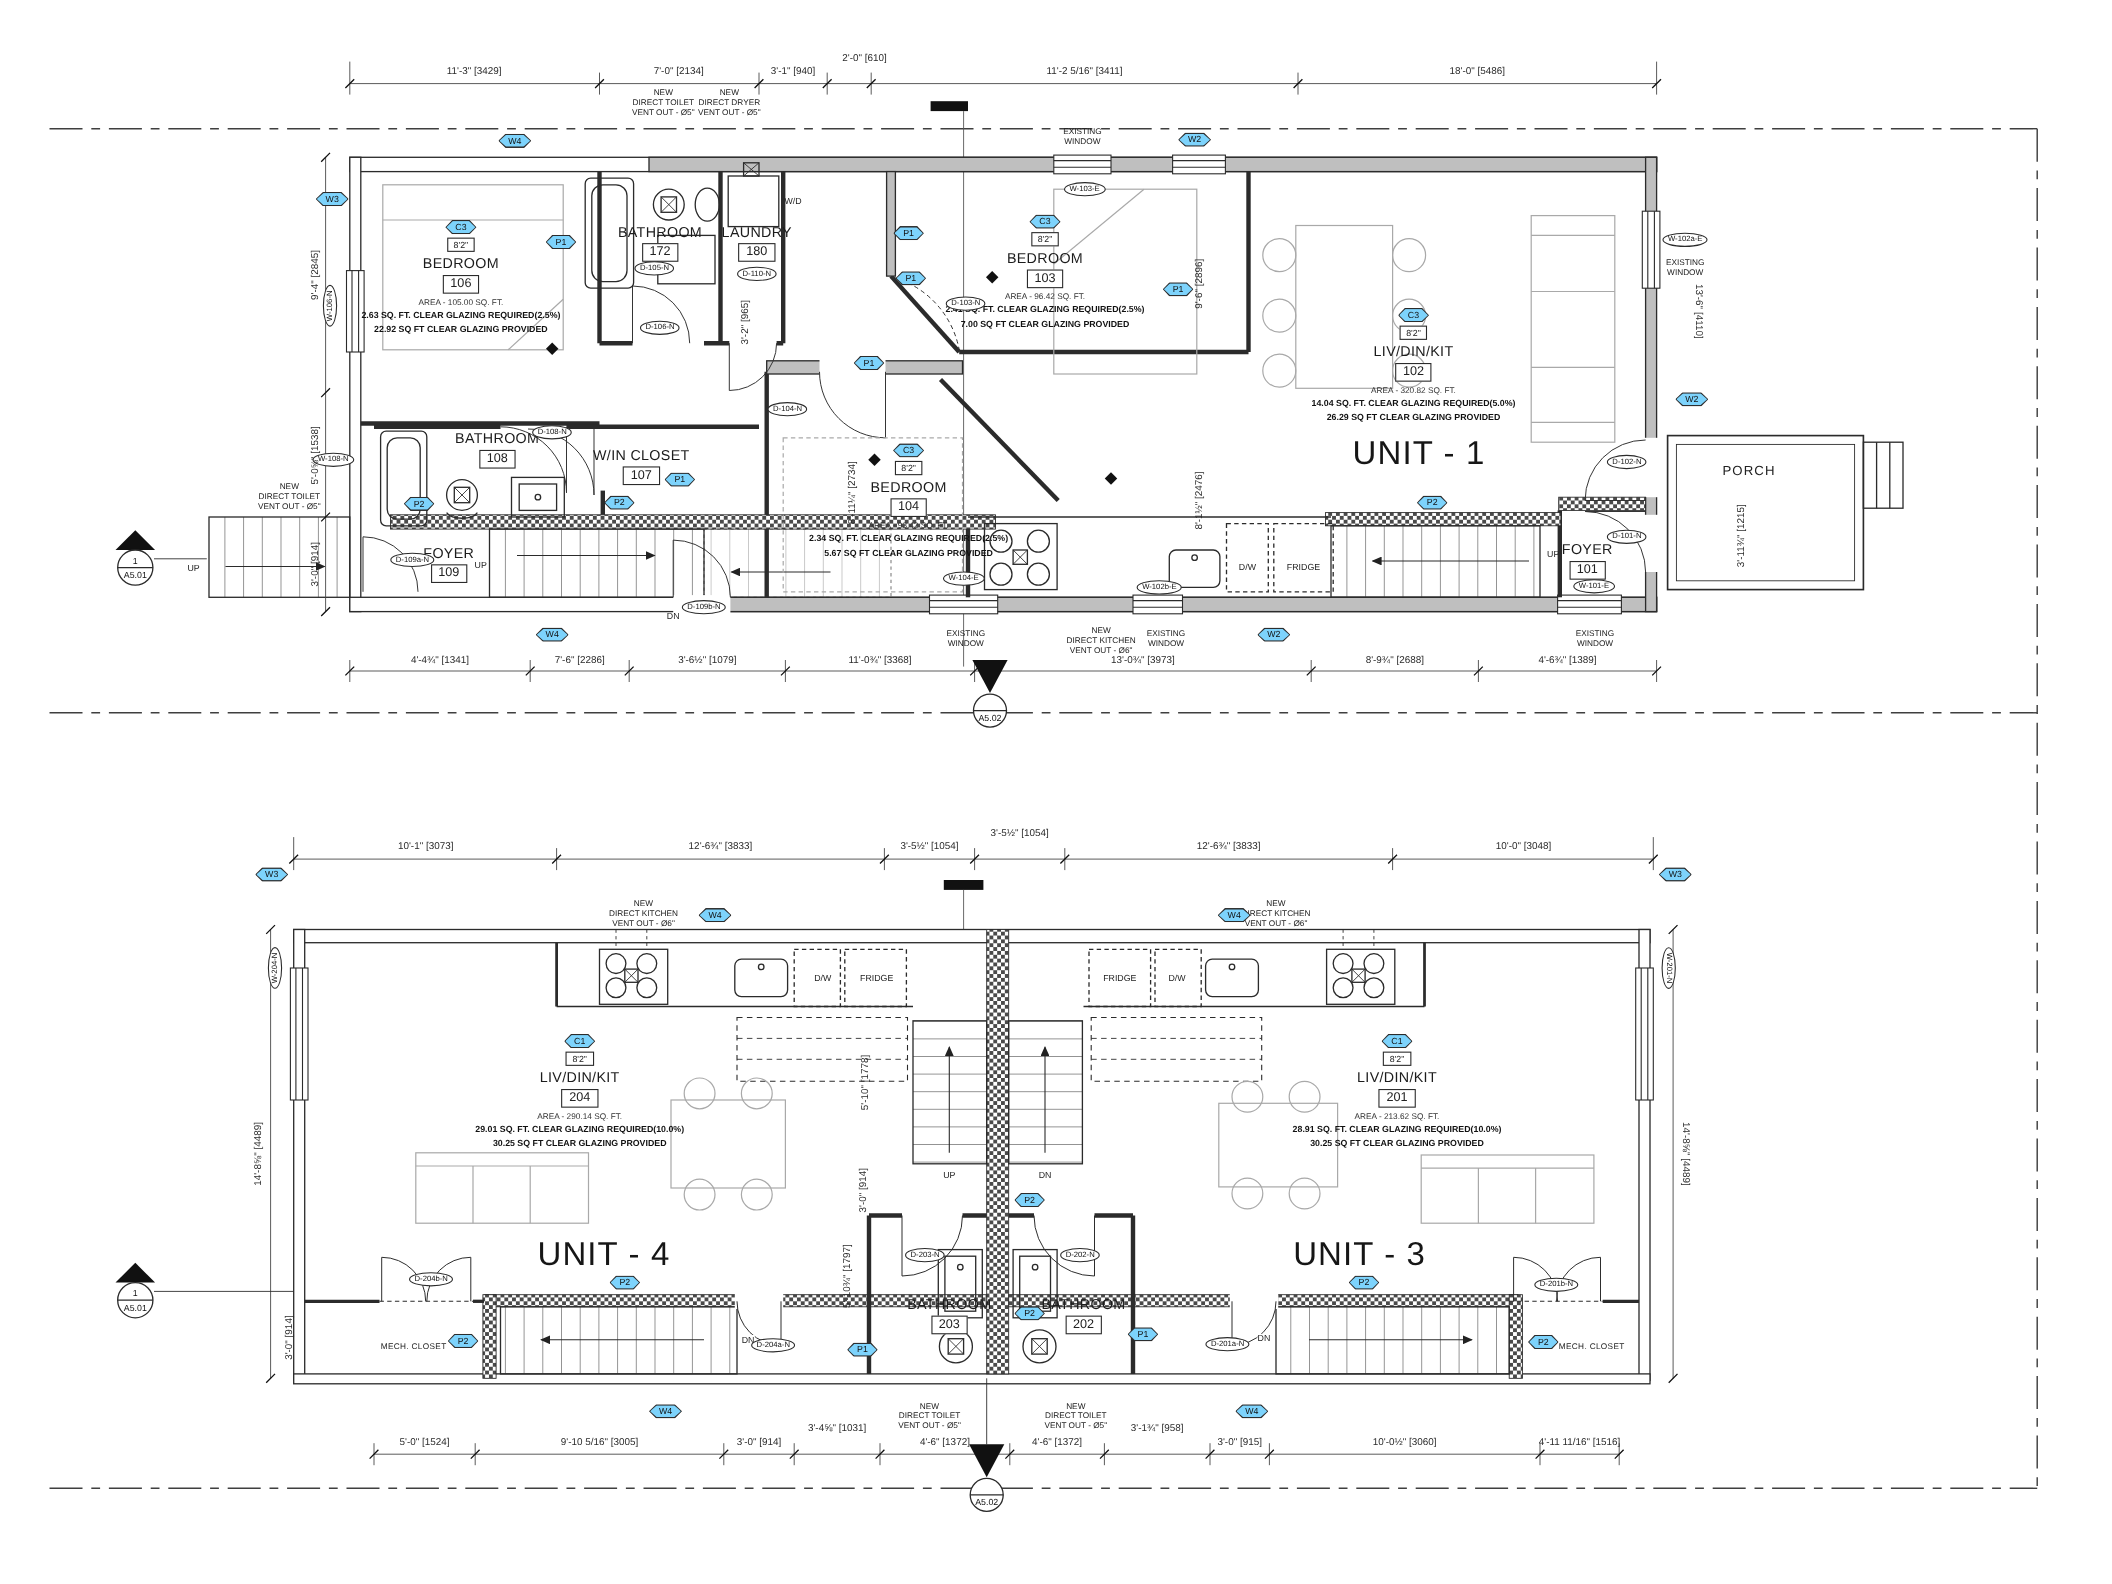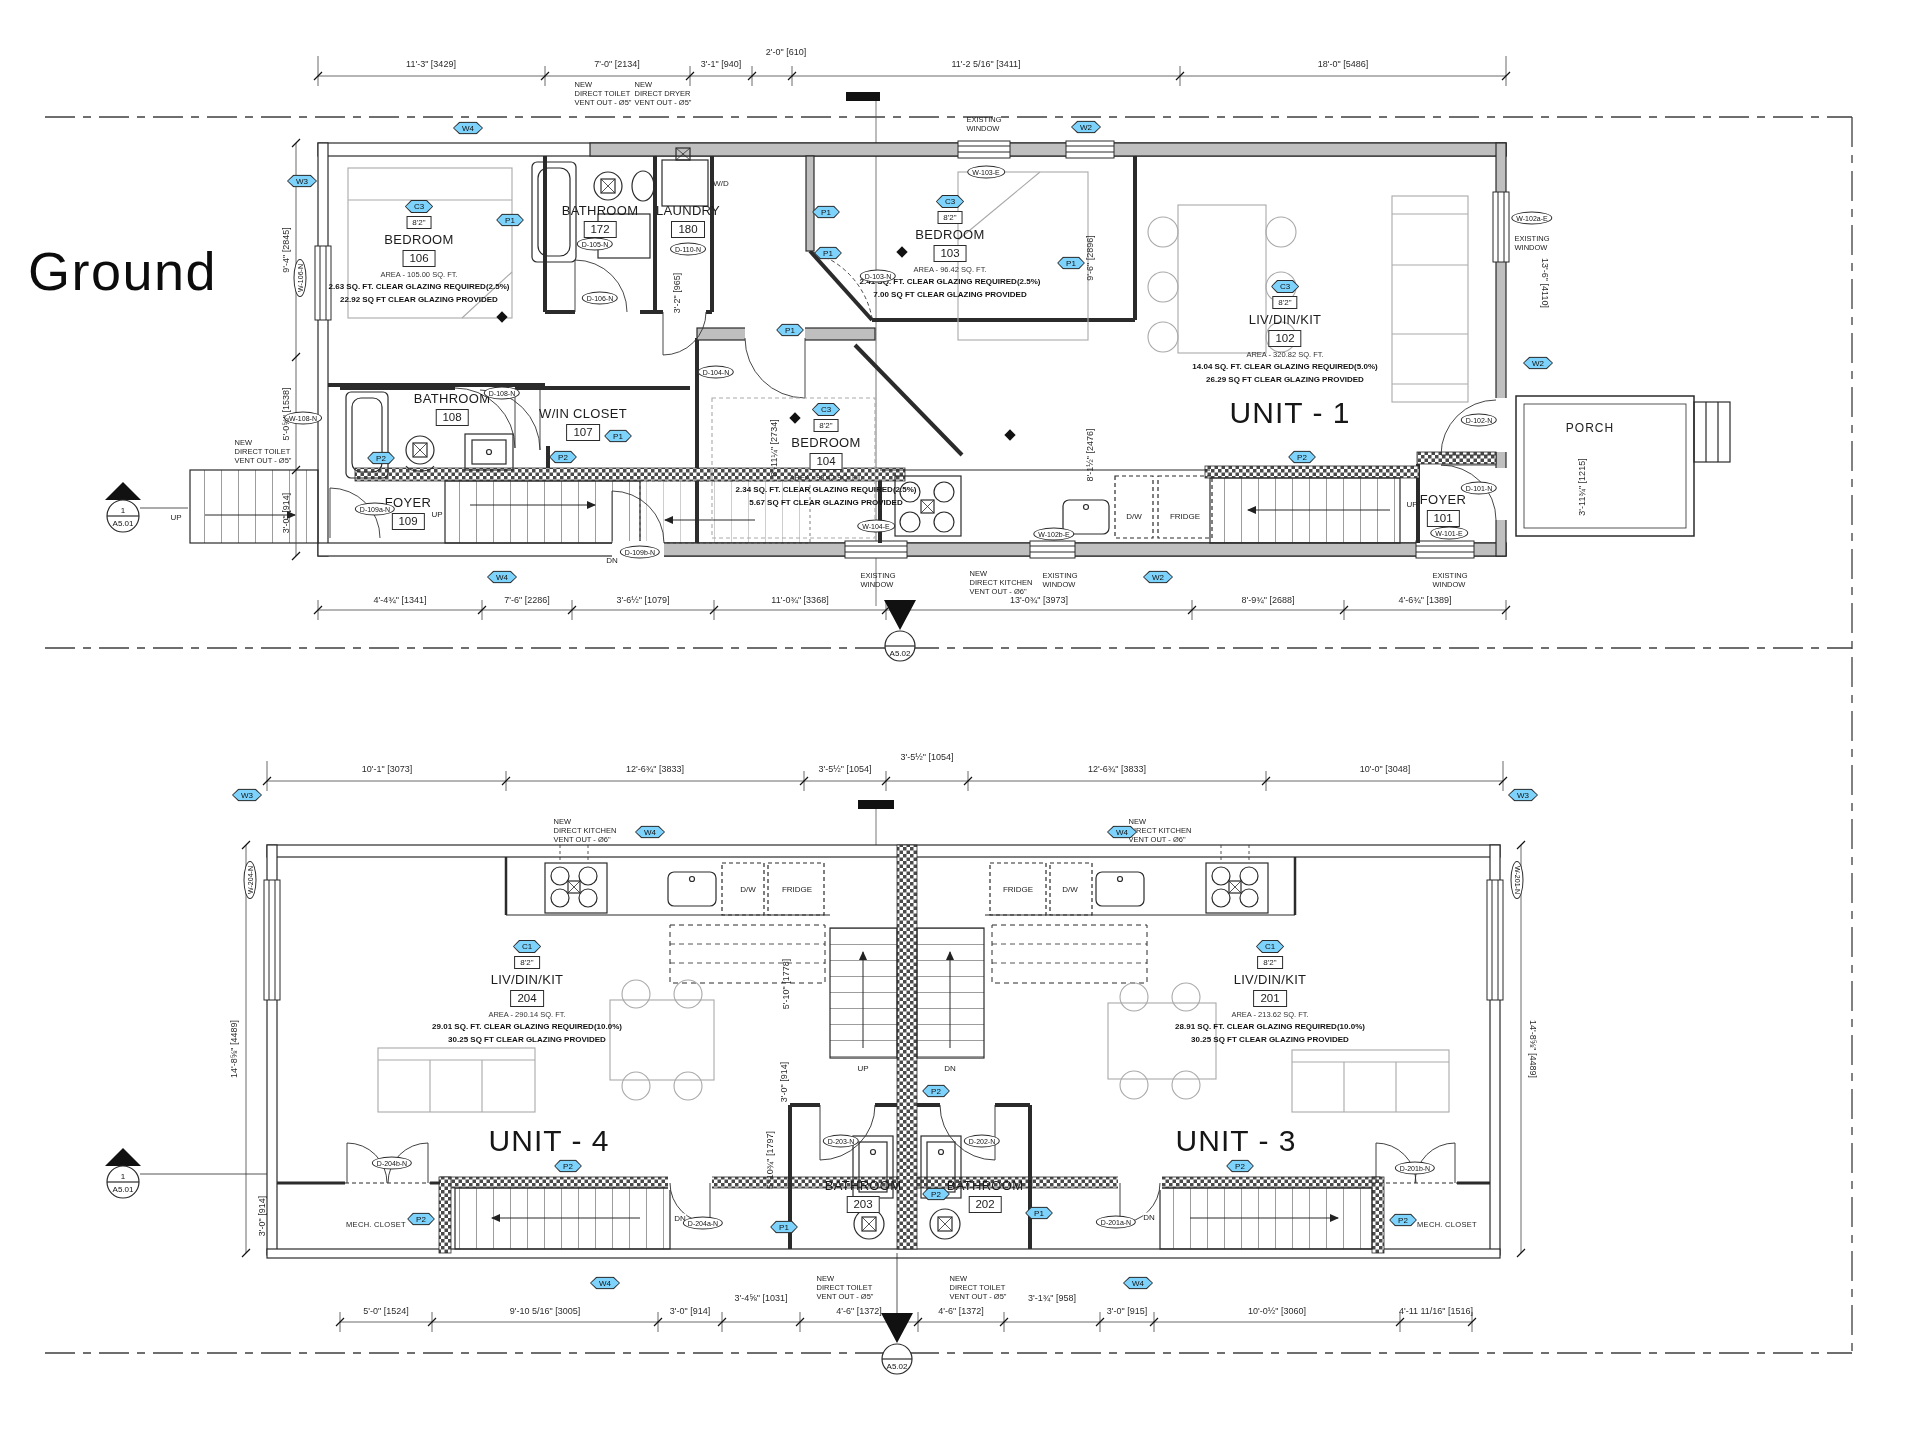--- a/index.html
+++ b/index.html
@@ -16,21 +16,21 @@
   .glaz{font-size:8px;font-weight:700;color:#111;line-height:9.5px;white-space:nowrap}
   .hex{display:inline-block;background:#2b2b2b;clip-path:polygon(22% 0,78% 0,100% 50%,78% 100%,22% 100%,0 50%);padding:1px}
   .hex i{display:block;font-style:normal;background:#7dd3fc;
          clip-path:polygon(22% 0,78% 0,100% 50%,78% 100%,22% 100%,0 50%);
          font-size:8px;line-height:11px;padding:0 8px;color:#111}
   .oval{border:1px solid #2b2b2b;border-radius:50%;background:#fff;font-size:7px;
         padding:1.5px 4px;color:#111;line-height:8px}
   .rot{transform:translate(-50%,-50%) rotate(-90deg)}
   .rot90{transform:translate(-50%,-50%) rotate(90deg)}
   .dim{font-size:9px;color:#2b2b2b}
-  .note{font-size:7.5px;line-height:9px;white-space:pre-line;color:#222}
+  .note{font-size:7.5px;line-height:9px;text-align:center;white-space:pre-line;color:#222}
   .tiny{font-size:8px;color:#222}
   .mech{font-size:7.5px;color:#222;letter-spacing:.3px}
   .unit{font-size:30px;letter-spacing:1px;color:#161616}
   .floorname{position:absolute;font-size:54px;letter-spacing:1.5px;color:#0c0c0c}
   .mark{font-size:8px;color:#111}
   .watermark{font-size:30px;color:#d9d9d9;letter-spacing:3px;font-weight:700}
 </style>
 </head>
 <body>
 
@@ -395,21 +395,20 @@
     </g>
     <g>
       <path d="M897 1253V1313" stroke-width="0.8"></path>
       <path d="M881 1313H913L897 1343Z" fill="#111" stroke="none"></path>
       <circle cx="897" cy="1359" r="15" fill="#fff"></circle>
           <path d="M882 1359H912"></path>
     </g>
   </g>
 </svg>
 
-<div class="floorname" style="left:28px;top:240px">Ground</div>
 
 <div class="abs unit" style="left:1290px;top:413px">UNIT - 1</div>
 <div class="abs unit" style="left:549px;top:1141px">UNIT - 4</div>
 <div class="abs unit" style="left:1236px;top:1141px">UNIT - 3</div>
 
 <div class="stack" style="left:419px;top:200px">
   <span class="hex">
         <i>C3</i>
       </span>
   <span class="ceil">8'2"</span>

